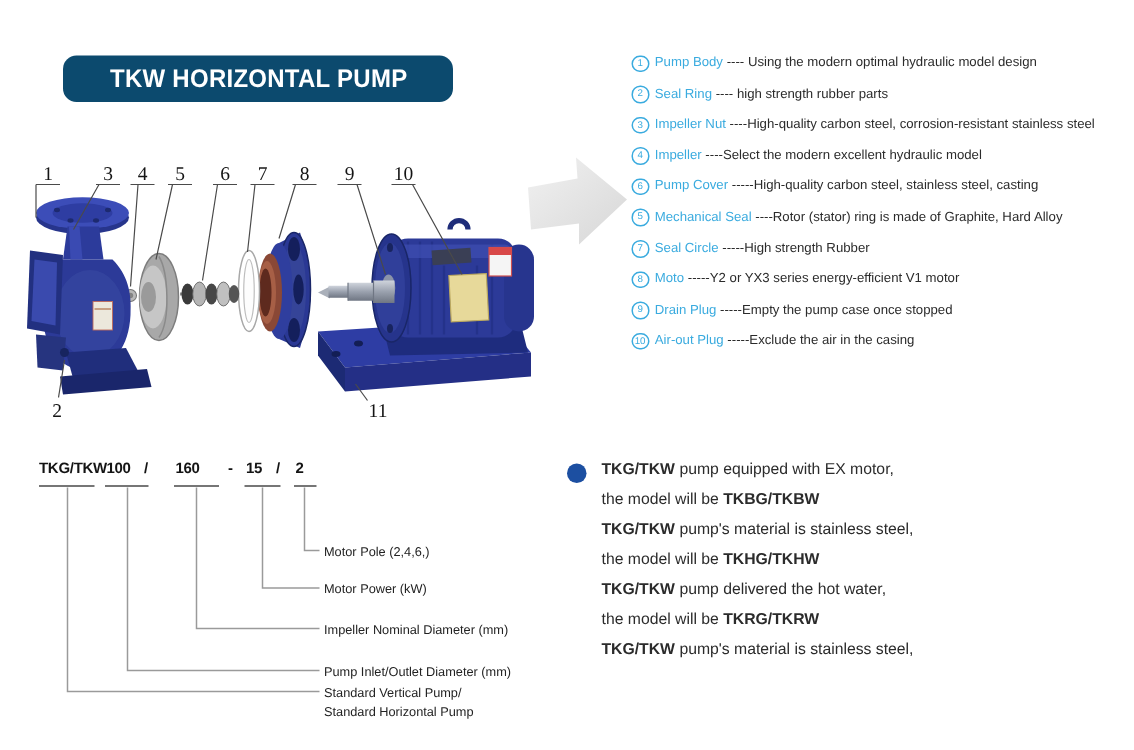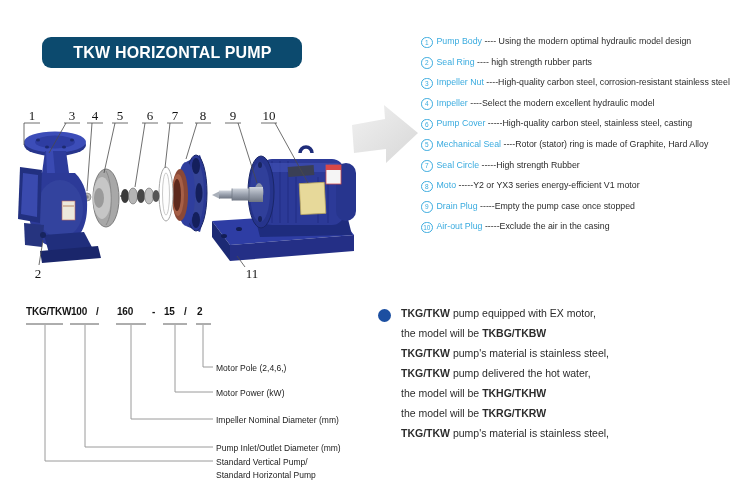--- a/index.html
+++ b/index.html
@@ -268,18 +268,18 @@
     <text class="mlabel" x="196" y="180.5">Standard Horizontal Pump</text>
   </g>
 </svg>
 
 <div class="variants">
   <span class="vbullet"></span>
   <div class="vlines">
     <div class="vline"><span class="vb">TKG/TKW</span><span> pump equipped with EX motor,</span><span class="vb"></span></div>
     <div class="vline"><span class="vb"></span><span>the model will be </span><span class="vb">TKBG/TKBW</span></div>
     <div class="vline"><span class="vb">TKG/TKW</span><span> pump's material is stainless steel,</span><span class="vb"></span></div>
+    <div class="vline"><span class="vb"></span><span>the model will be </span><span class="vb">TKHG/TKHW</span></div>
     <div class="vline"><span class="vb">TKG/TKW</span><span> pump delivered the hot water,</span><span class="vb"></span></div>
-    <div class="vline"><span class="vb"></span><span>the model will be </span><span class="vb">TKHG/TKHW</span></div>
     <div class="vline"><span class="vb"></span><span>the model will be </span><span class="vb">TKRG/TKRW</span></div>
     <div class="vline tight"><span class="vb">TKG/TKW</span><span> pump's material is stainless steel,</span><span class="vb"></span></div>
   </div>
 </div>
 
 </body></html>

